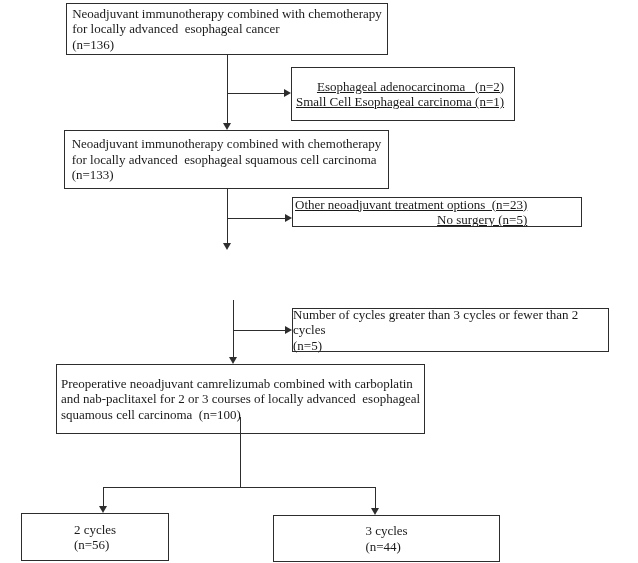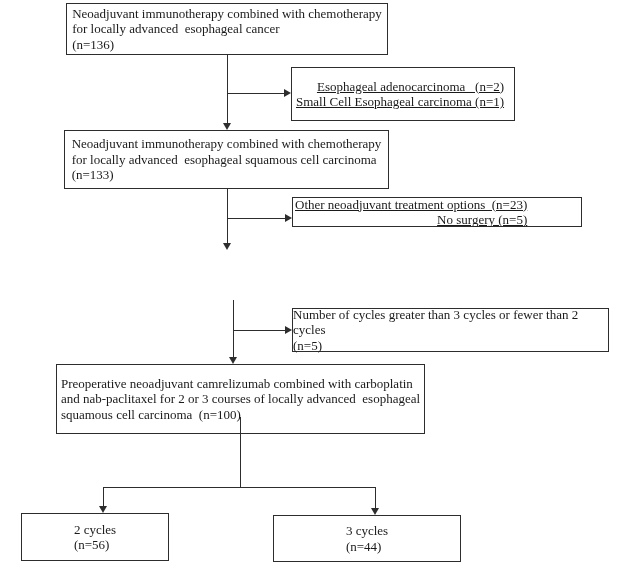--- a/index.html
+++ b/index.html
@@ -114,18 +114,18 @@
   <div class="vline" style="left:103px;top:487px;height:19px;"></div>
   <div class="arrow-down" style="left:99px;top:506px;"></div>
   <div class="vline" style="left:375px;top:487px;height:21px;"></div>
   <div class="arrow-down" style="left:371px;top:508px;"></div>
 
   <div class="box" style="left:21px;top:513px;width:148px;height:48px;">
     <span>2 cycles
 (n=56)</span>
   </div>
 
-  <div class="box" style="left:273px;top:515px;width:188px;height:47px;">
+  <div class="box" style="left:273px;top:515px;width:227px;height:47px;">
     <span>3 cycles
 (n=44)</span>
   </div>
 
 </div>
 
 </body></html>

